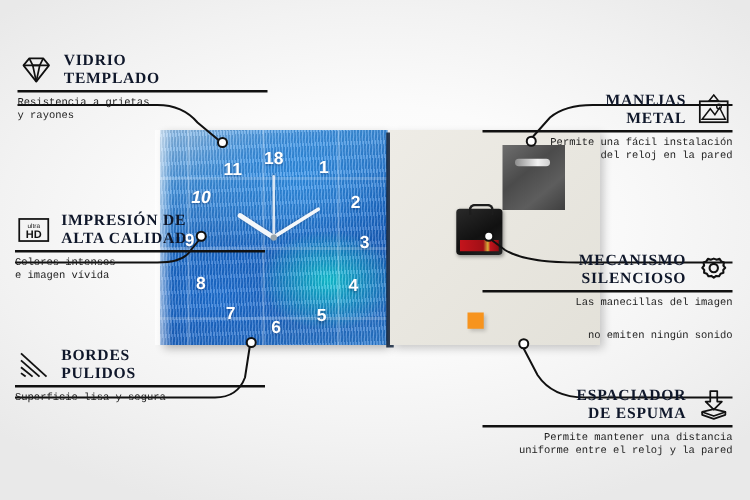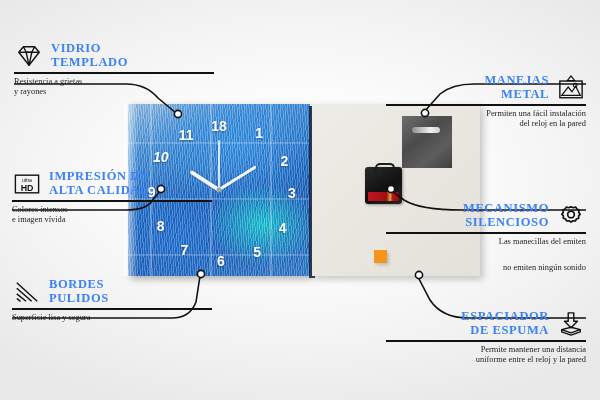--- a/index.html
+++ b/index.html
@@ -12,27 +12,27 @@
   .stage{position:relative;width:600px;height:400px;}
 
   
   .feat{position:absolute;width:200px;}
   .feat .head{display:flex;align-items:center;gap:7px;}
   .feat.left .head{justify-content:flex-start;}
   .feat.right .head{justify-content:flex-end;margin-top:32px;}
   .feat .title{
     font-family:"Liberation Serif", serif;
     font-weight:700;font-size:12.5px;line-height:13.5px;
-    letter-spacing:.6px;color:#3b82f6;text-transform:uppercase;
+    letter-spacing:.6px;color:#0f172a;text-transform:uppercase;
   }
   .feat.left .title{text-align:left;}
   .feat.right .title{text-align:right;}
   .feat .rule{height:1.6px;background:#111;margin-top:3px;width:100%;}
   .feat .desc{
-    font-family:Liberation Serif, serif;
+    font-family:Liberation Mono, monospace;
     font-size:8.4px;line-height:10.5px;color:#1d1d1d;margin-top:3px;
   }
   .feat.left .desc{text-align:left;}
   .feat.right .desc{text-align:right;}
   .ico{width:30px;height:26px;flex:0 0 30px;display:block;}
 
   
   #f-vidrio      {left:14px;  top:42px;}
   #f-impresion   {left:12px;  top:170px;}
   #f-bordes      {left:12px;  top:278px;}
@@ -225,42 +225,42 @@
         <div class="title">METAL</div>
       </div>
       <svg class="ico" viewBox="0 0 32 28">
         <path d="M16,1 L12,6 H20 Z" fill="none" stroke="#111" stroke-width="1.3"></path>
         <rect x="4" y="6.5" width="24" height="18" fill="none" stroke="#111" stroke-width="1.5"></rect>
         <path d="M6,22 L13,13 L17,18 L21,12 L26,22 Z" fill="none" stroke="#111" stroke-width="1.3"></path>
         <circle cx="20.5" cy="11" r="2" fill="none" stroke="#111" stroke-width="1.2"></circle>
       </svg>
     </div>
     <div class="rule"></div>
-    <div class="desc">Permiten una fácil instalación</div>
+    <div class="desc">Permite una fácil instalación</div>
     <div class="desc" style="margin-top:0">del reloj en la pared</div>
   </div>
 
   <div class="feat right" id="f-mecanismo">
     <div class="head">
       <div>
         <div class="title">MECANISMO</div>
         <div class="title">SILENCIOSO</div>
       </div>
       <svg class="ico" viewBox="0 0 32 28">
         <g fill="none" stroke="#111" stroke-width="1.8" stroke-linejoin="round">
           <path d="M16,4.2 L18.6,5.1 L21,4.3 L22.4,6.6 L24.8,7.6 L24.3,10.1 L25.9,12.1
                    L24.2,13.9 L24.3,16.4 L21.9,17.2 L20.6,19.4 L18.1,19.1 L16,20.6
                    L13.9,19.1 L11.4,19.4 L10.1,17.2 L7.7,16.4 L7.8,13.9 L6.1,12.1
                    L7.7,10.1 L7.2,7.6 L9.6,6.6 L11,4.3 L13.4,5.1 Z"></path>
           <circle cx="16" cy="12.3" r="3.6"></circle>
         </g>
       </svg>
     </div>
     <div class="rule"></div>
-    <div class="desc">Las manecillas del emiten</div>
+    <div class="desc">Las manecillas del imagen</div>
     <div class="desc" style="margin-top:16px">no emiten ningún sonido</div>
   </div>
 
   <div class="feat right" id="f-espaciador">
     <div class="head">
       <div>
         <div class="title">ESPACIADOR</div>
         <div class="title">DE ESPUMA</div>
       </div>
       <svg class="ico" viewBox="0 0 32 28">

